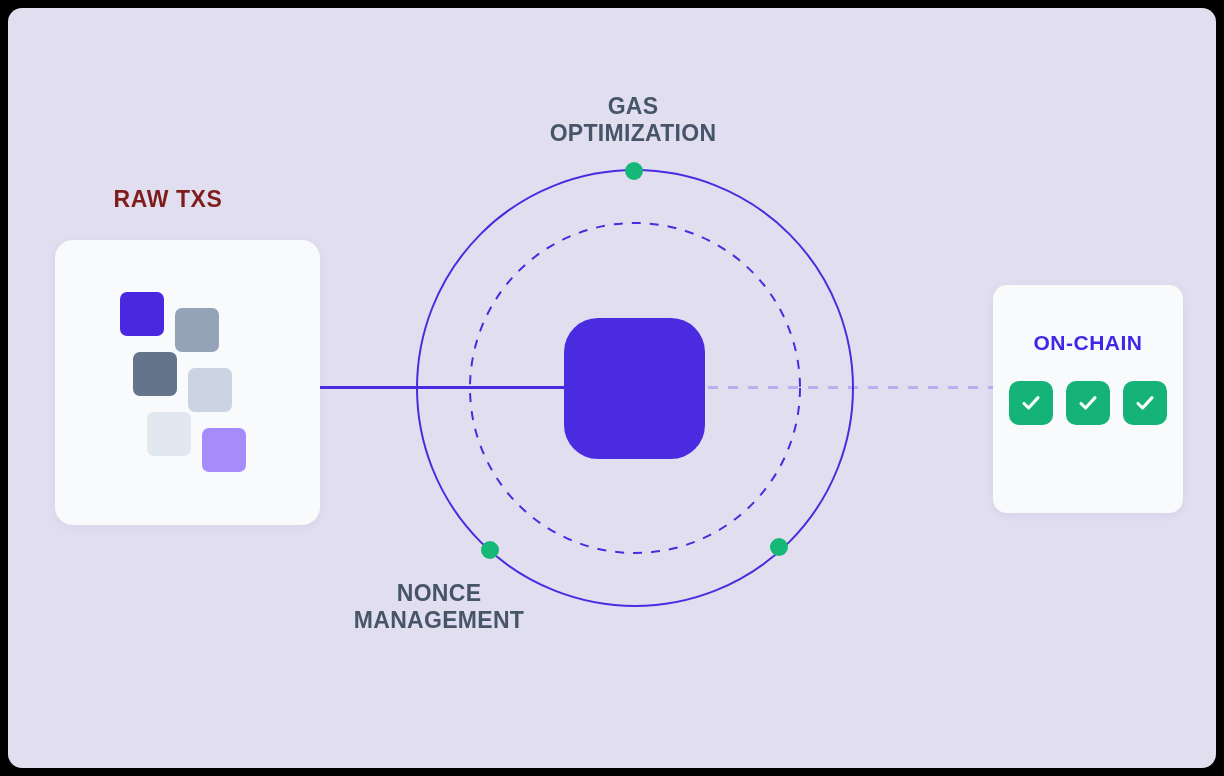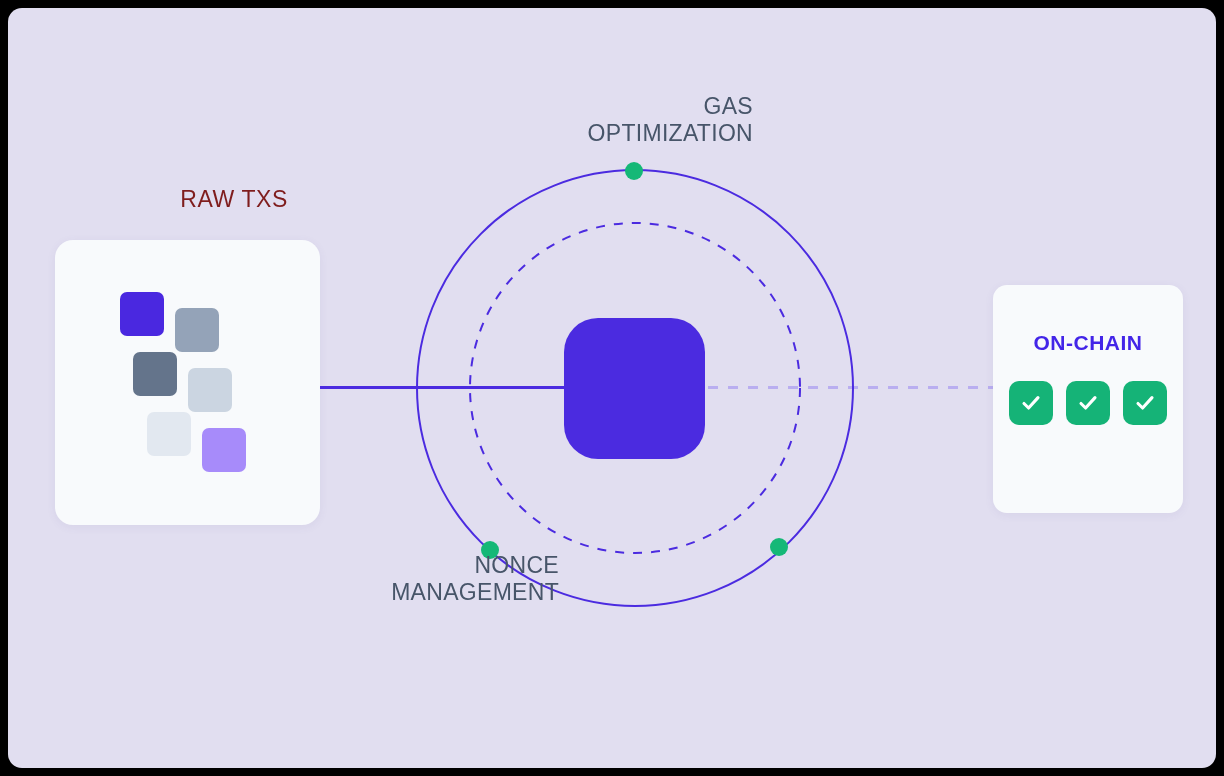--- a/index.html
+++ b/index.html
@@ -21,22 +21,22 @@
     width: 1208px;
     height: 760px;
     background: #E1DEF0;
     border-radius: 14px;
     overflow: hidden;
   }
 
   
   .node-label {
     position: absolute;
-    font-weight: normal;
-    text-align: right;
+    font-weight: bold;
+    text-align: center;
     line-height: 1.16;
     letter-spacing: 0.3px;
     white-space: pre-line;
     user-select: none;
   }
 
   
   #raw-title {
     left: 40px;
     top: 178px;
@@ -123,21 +123,21 @@
 
   #label-gas {
     left: 505px;
     top: 85px;
     width: 240px;
     font-size: 23px;
     color: #475569;
   }
   #label-nonce {
     left: 311px;
-    top: 544px;
+    top: 572px;
     width: 240px;
     font-size: 23px;
     color: #475569;
   }
   #label-retries {
     left: 700px;
     top: 560px;
     width: 220px;
     font-size: 23px;
     color: #475569;

